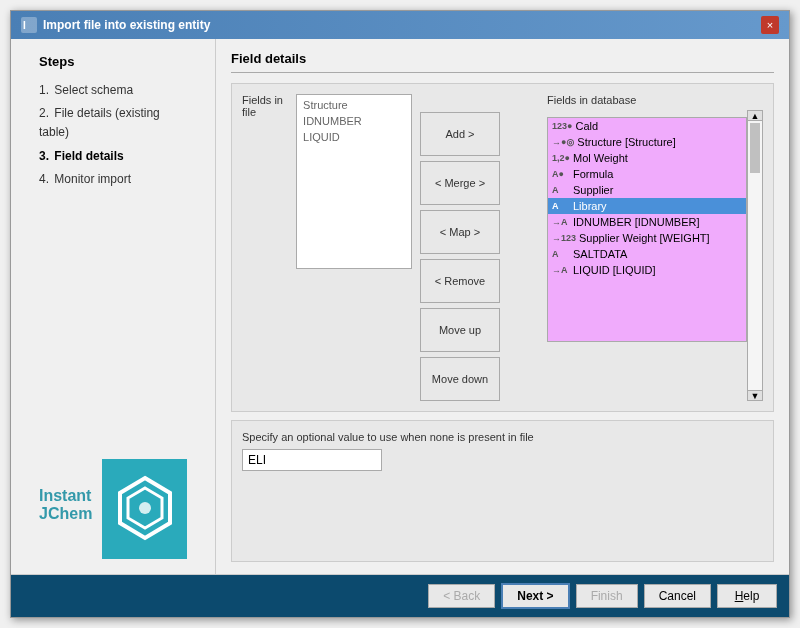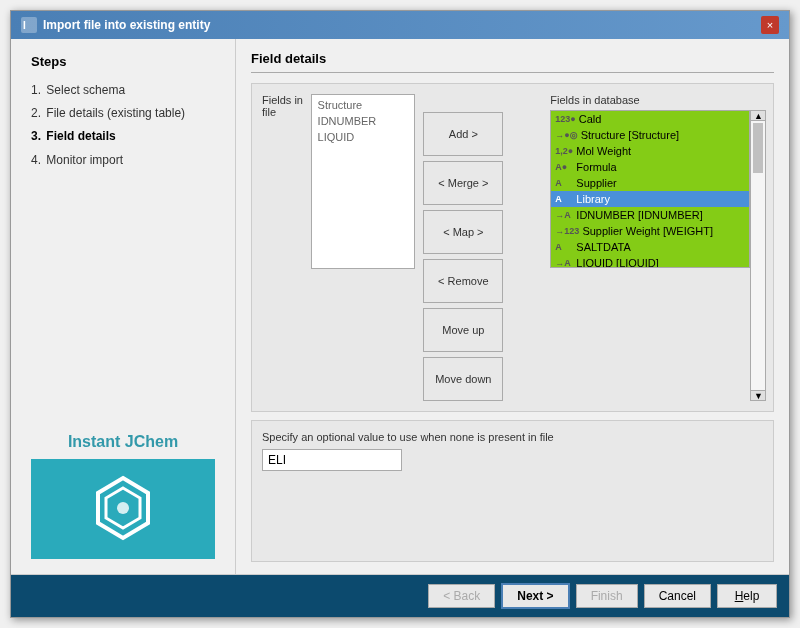--- a/index.html
+++ b/index.html
@@ -57,24 +57,24 @@
       align-items: center;
       justify-content: center;
       border-radius: 2px;
     }
     .dialog-body {
       display: flex;
       flex: 1;
       overflow: hidden;
     }
     .sidebar {
-      width: 225px;
+      width: 205px;
       background: #f0f0f0;
       border-right: 1px solid #ccc;
-      padding: 15px 20px;
+      padding: 15px 28px;
       display: flex;
       flex-direction: column;
       justify-content: space-between;
       gap: 27px;
     }
     .steps-title {
       font-weight: bold;
       font-size: 13px;
       margin-bottom: 10px;
     }
@@ -90,21 +90,21 @@
     }
     .steps-list li.active {
       font-weight: bold;
       color: #000;
     }
     .steps-list li span.step-num {
       margin-right: 2px;
     }
     .brand-area {
       display: flex;
-      flex-direction: column;
+      flex-direction: row;
       align-items: center;
     }
     .brand-text {
       color: #3399aa;
       font-size: 16px;
       font-weight: bold;
       margin-bottom: 8px;
     }
     .brand-logo {
       width: 100%;
@@ -187,23 +187,24 @@
       padding-left: 39px;
     }
     .db-list-label {
       font-size: 11px;
       margin-bottom: 4px;
       color: #333;
     }
     .db-list {
       flex: 1;
       border: 1px solid #aaa;
-      background: #84cc16;
+      background: #f0abfc;
       overflow-y: auto;
-      height: 158px;
+      height: 225px;
+      margin-top: 7px;
     }
     .db-list-item {
       padding: 2px 4px;
       font-size: 11px;
       cursor: pointer;
       display: flex;
       align-items: center;
       gap: 3px;
       white-space: nowrap;
     }

